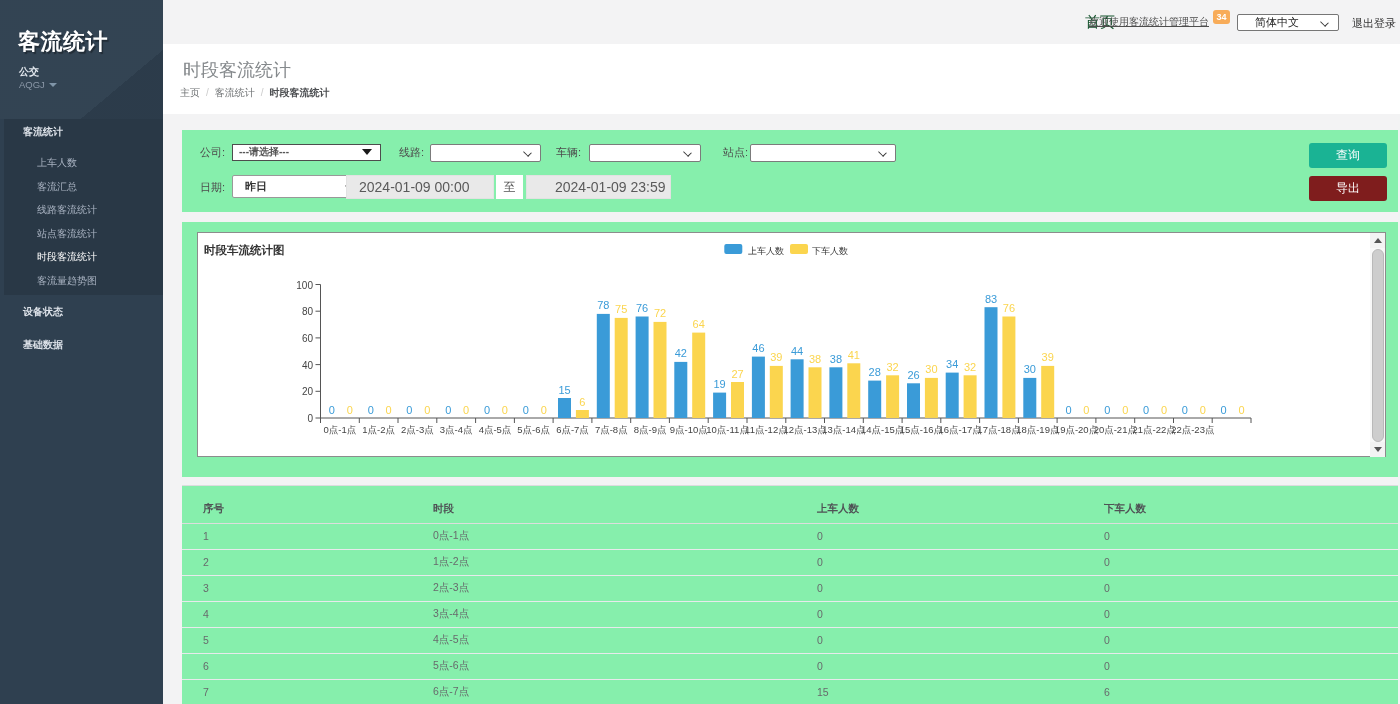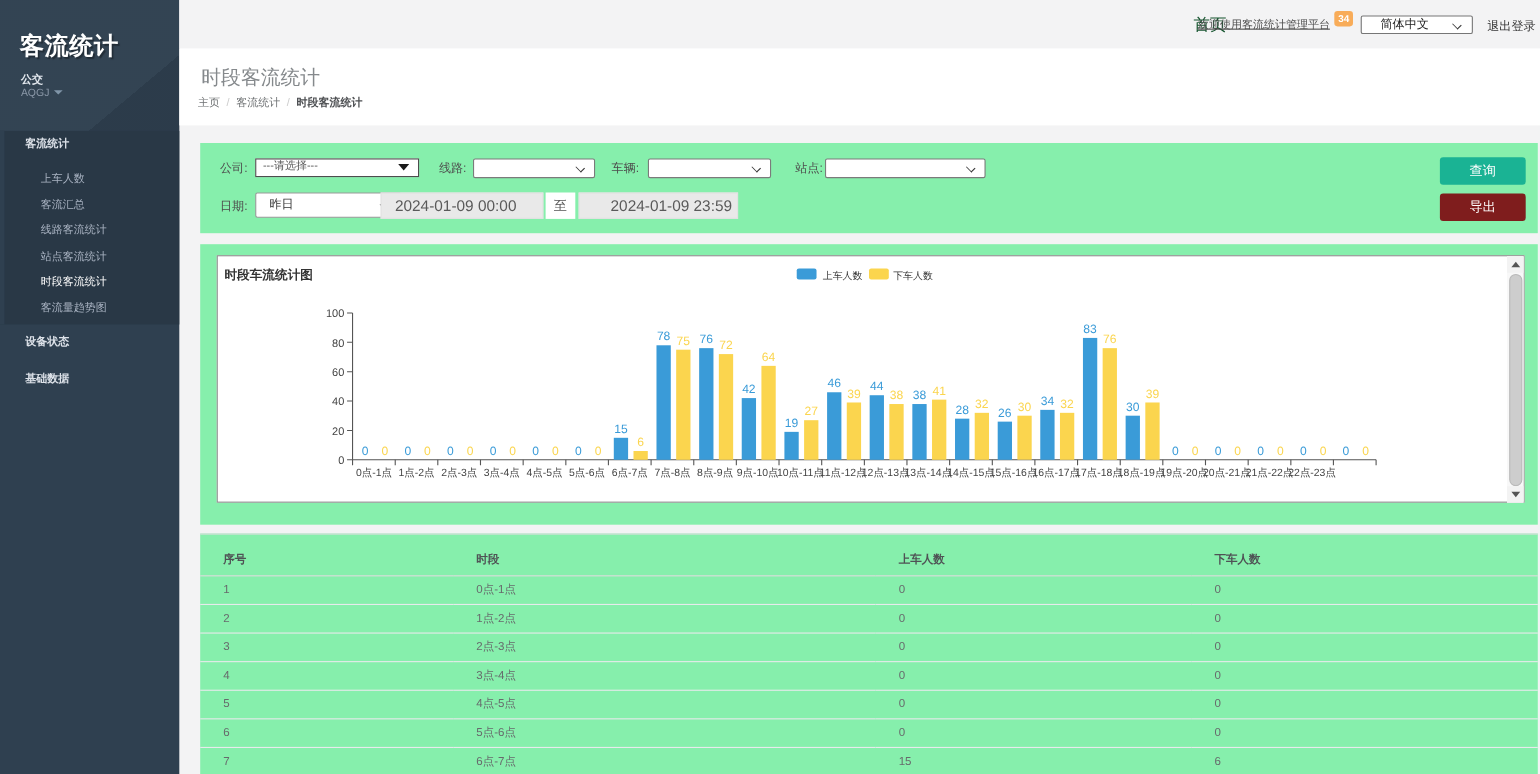--- a/index.html
+++ b/index.html
@@ -33,21 +33,21 @@
 #crumbs { position:absolute; left:20px; top:86px; font-size:10px; color:#6e7173; }
 #crumbs .sep { color:#ccc; padding:0 6px; }
 #crumbs b { color:#4d4f52; }
 
 .panel { position:absolute; background:#86efac; }
 #p-filter { left:182px; top:129.5px; width:1216px; height:82.5px; }
 #p-chart  { left:182px; top:222px;  width:1216px; height:255px; }
 #p-table  { left:182px; top:485px;  width:1216px; height:219px; border-top:1px solid #dcdcde; }
 
 .flabel { position:absolute; font-size:11px; color:#4d4d4d; }
-.sel { position:absolute; background:#fff; border:1px solid #7b7b7b; border-radius:2px; font-size:10px; color:#444; }
+.sel { position:absolute; background:#fff; border:1px solid #7b7b7b; border-radius:2px; font-size:10px; color:#444;font-weight:bold; }
 #sel1 { left:232px; top:143.5px; width:149px; height:17.5px; border:1.5px solid #4d4d4d; border-radius:0; line-height:14px; padding-left:6px; color:#555; }
 #sel1 .tri { position:absolute; right:8px; top:4.5px; width:0; height:0; border-left:5.5px solid transparent; border-right:5.5px solid transparent; border-top:6px solid #1a1a1a; }
 #sel2 { left:430px; top:144px; width:111px; height:17.5px; }
 #sel3 { left:589px; top:144px; width:112px; height:17.5px; }
 #sel4 { left:750px; top:144px; width:146px; height:17.5px; }
 #sel5 { left:232px; top:174.5px; width:133px; height:23px; font-size:11px; color:#333; line-height:21px; padding-left:12px; border-color:#999; }
 .dinput { position:absolute; top:174.5px; height:24px; background:#e9e9e9; border:1px solid #e2e2e2; font-size:14px; color:#5a5a5a; line-height:22px; }
 #din1 { left:346px; width:148px; padding-left:12px; }
 #dzhi { left:496px; width:27px; background:#fff; border:none; text-align:center; font-size:12px; line-height:24px; color:#555; }
 #din2 { left:526px; width:145px; padding-left:28px; }

